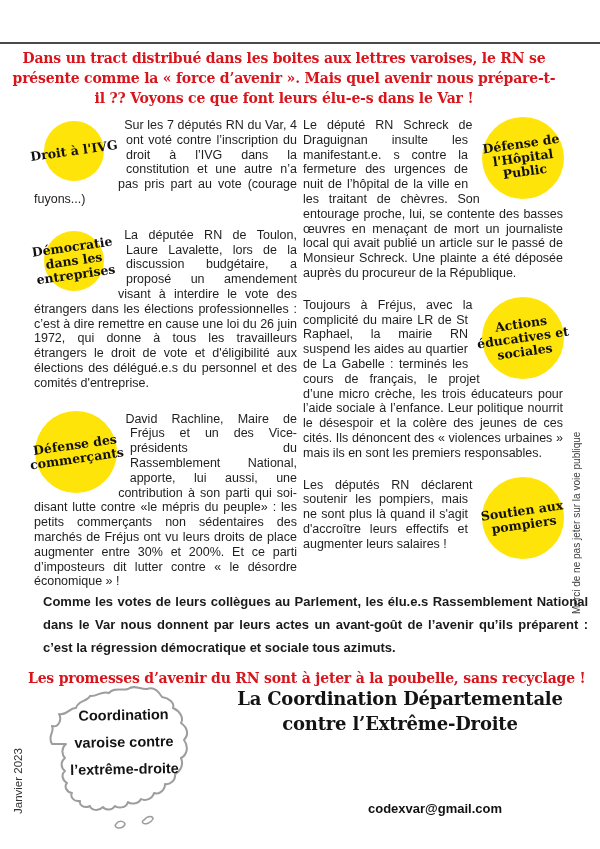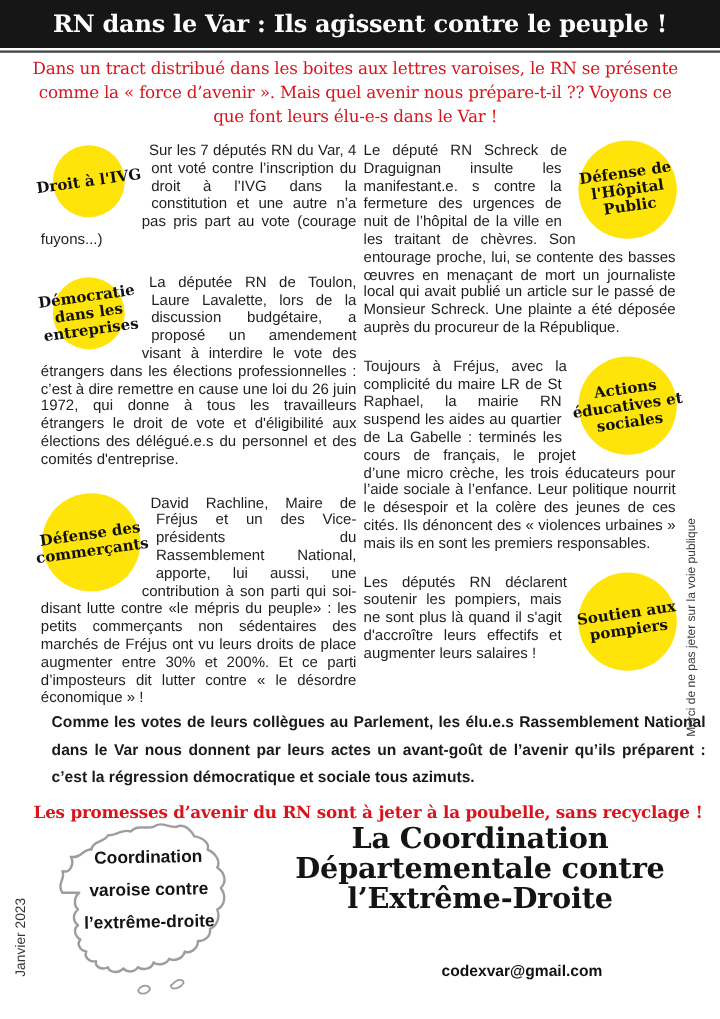--- a/index.html
+++ b/index.html
@@ -7,22 +7,22 @@
         font-family:"Liberation Sans",sans-serif;color:#222;}
 
   
   .banner{position:absolute;left:0;top:0;width:600px;height:40px;background:#161616;
           display:flex;align-items:center;justify-content:center;}
   .banner span{color:#ffffff;font-family:"DejaVu Serif",serif;font-weight:bold;
                font-size:20px;white-space:nowrap;letter-spacing:-0.2px;}
   .banner-underline{position:absolute;left:0;top:42px;width:600px;height:2px;background:#4a4a4a;}
 
   
-  .intro{position:absolute;left:24px;top:48px;width:544px;margin:0;text-align:center;
-         font-family:"DejaVu Serif",serif;font-weight:normal;font-size:14px;line-height:20px;
+  .intro{position:absolute;left:12px;top:48px;width:544px;margin:0;text-align:center;
+         font-family:"DejaVu Serif",serif;font-weight:bold;font-size:14px;line-height:20px;
          color:#d8151c;letter-spacing:-0.2px;}
 
   
   .col{position:absolute;top:118px;font-size:12.5px;line-height:14.8px;text-align:justify;color:#1e1e1e;}
   .col-left{left:34px;width:263px;}
   .col-right{left:303px;width:260px;}
   .item{clear:both;}
   .col-left .item + .item{margin-top:21px;}
   .col-right .item + .item{margin-top:17px;}
 
@@ -55,36 +55,33 @@
   .vnote-right{left:571px;top:614px;font-size:10px;color:#3a3a3a;}
   .vnote-date{left:12px;top:814px;font-size:11.5px;color:#333;}
 
   
   .map-svg{position:absolute;left:28px;top:670px;}
   .map-svg path{fill:none;stroke:#9d9d9d;stroke-width:2;stroke-linejoin:round;}
   .map-svg path.isle{stroke-width:1.5;}
   .map-label{position:absolute;left:56px;top:702px;width:136px;text-align:center;
              font-weight:bold;font-size:14.5px;line-height:27px;color:#141414;transform:rotate(-1deg);}
   .coord-title{position:absolute;left:218px;top:686px;width:364px;margin:0;text-align:center;
-               font-family:"DejaVu Serif",serif;font-weight:bold;font-size:24px;line-height:25px;
+               font-family:"DejaVu Serif",serif;font-weight:bold;font-size:18px;line-height:25px;
                color:#141414;letter-spacing:-0.2px;}
   .orgs{position:absolute;left:221px;top:743px;width:356px;margin:0;
         font-style:italic;font-size:11px;line-height:15.3px;color:#2a2a2a;}
   .contact{position:absolute;left:310px;top:800px;width:250px;text-align:center;}
   .contact .c-label{font-size:11px;color:#222;display:block;}
   .contact .c-email{font-size:13px;font-weight:bold;color:#111;display:block;margin-top:1px;}
 </style>
 </head>
 <body>
 
 <div class="page">
 
-  <header class="banner">
-    <span>RN dans le Var : Ils agissent contre le peuple !</span>
-  </header>
   <div class="banner-underline"></div>
 
   <p class="intro">Dans un tract distribué dans les boites aux lettres varoises, le RN se présente comme la « force d’avenir ». Mais quel avenir nous prépare-t-il ??  Voyons ce que font leurs élu-e-s dans le Var !</p>
 
   <div class="col col-left">
     <div class="item">
       <span class="badge badge-left b-small">
         <i class="disc"></i>
         <span class="blabel">Droit à l'IVG</span>
       </span><span>Sur les 7 députés RN du Var, 4 ont voté contre l’inscription du droit à l’IVG dans la constitution et une autre n’a pas pris part au vote (courage fuyons...)</span>

